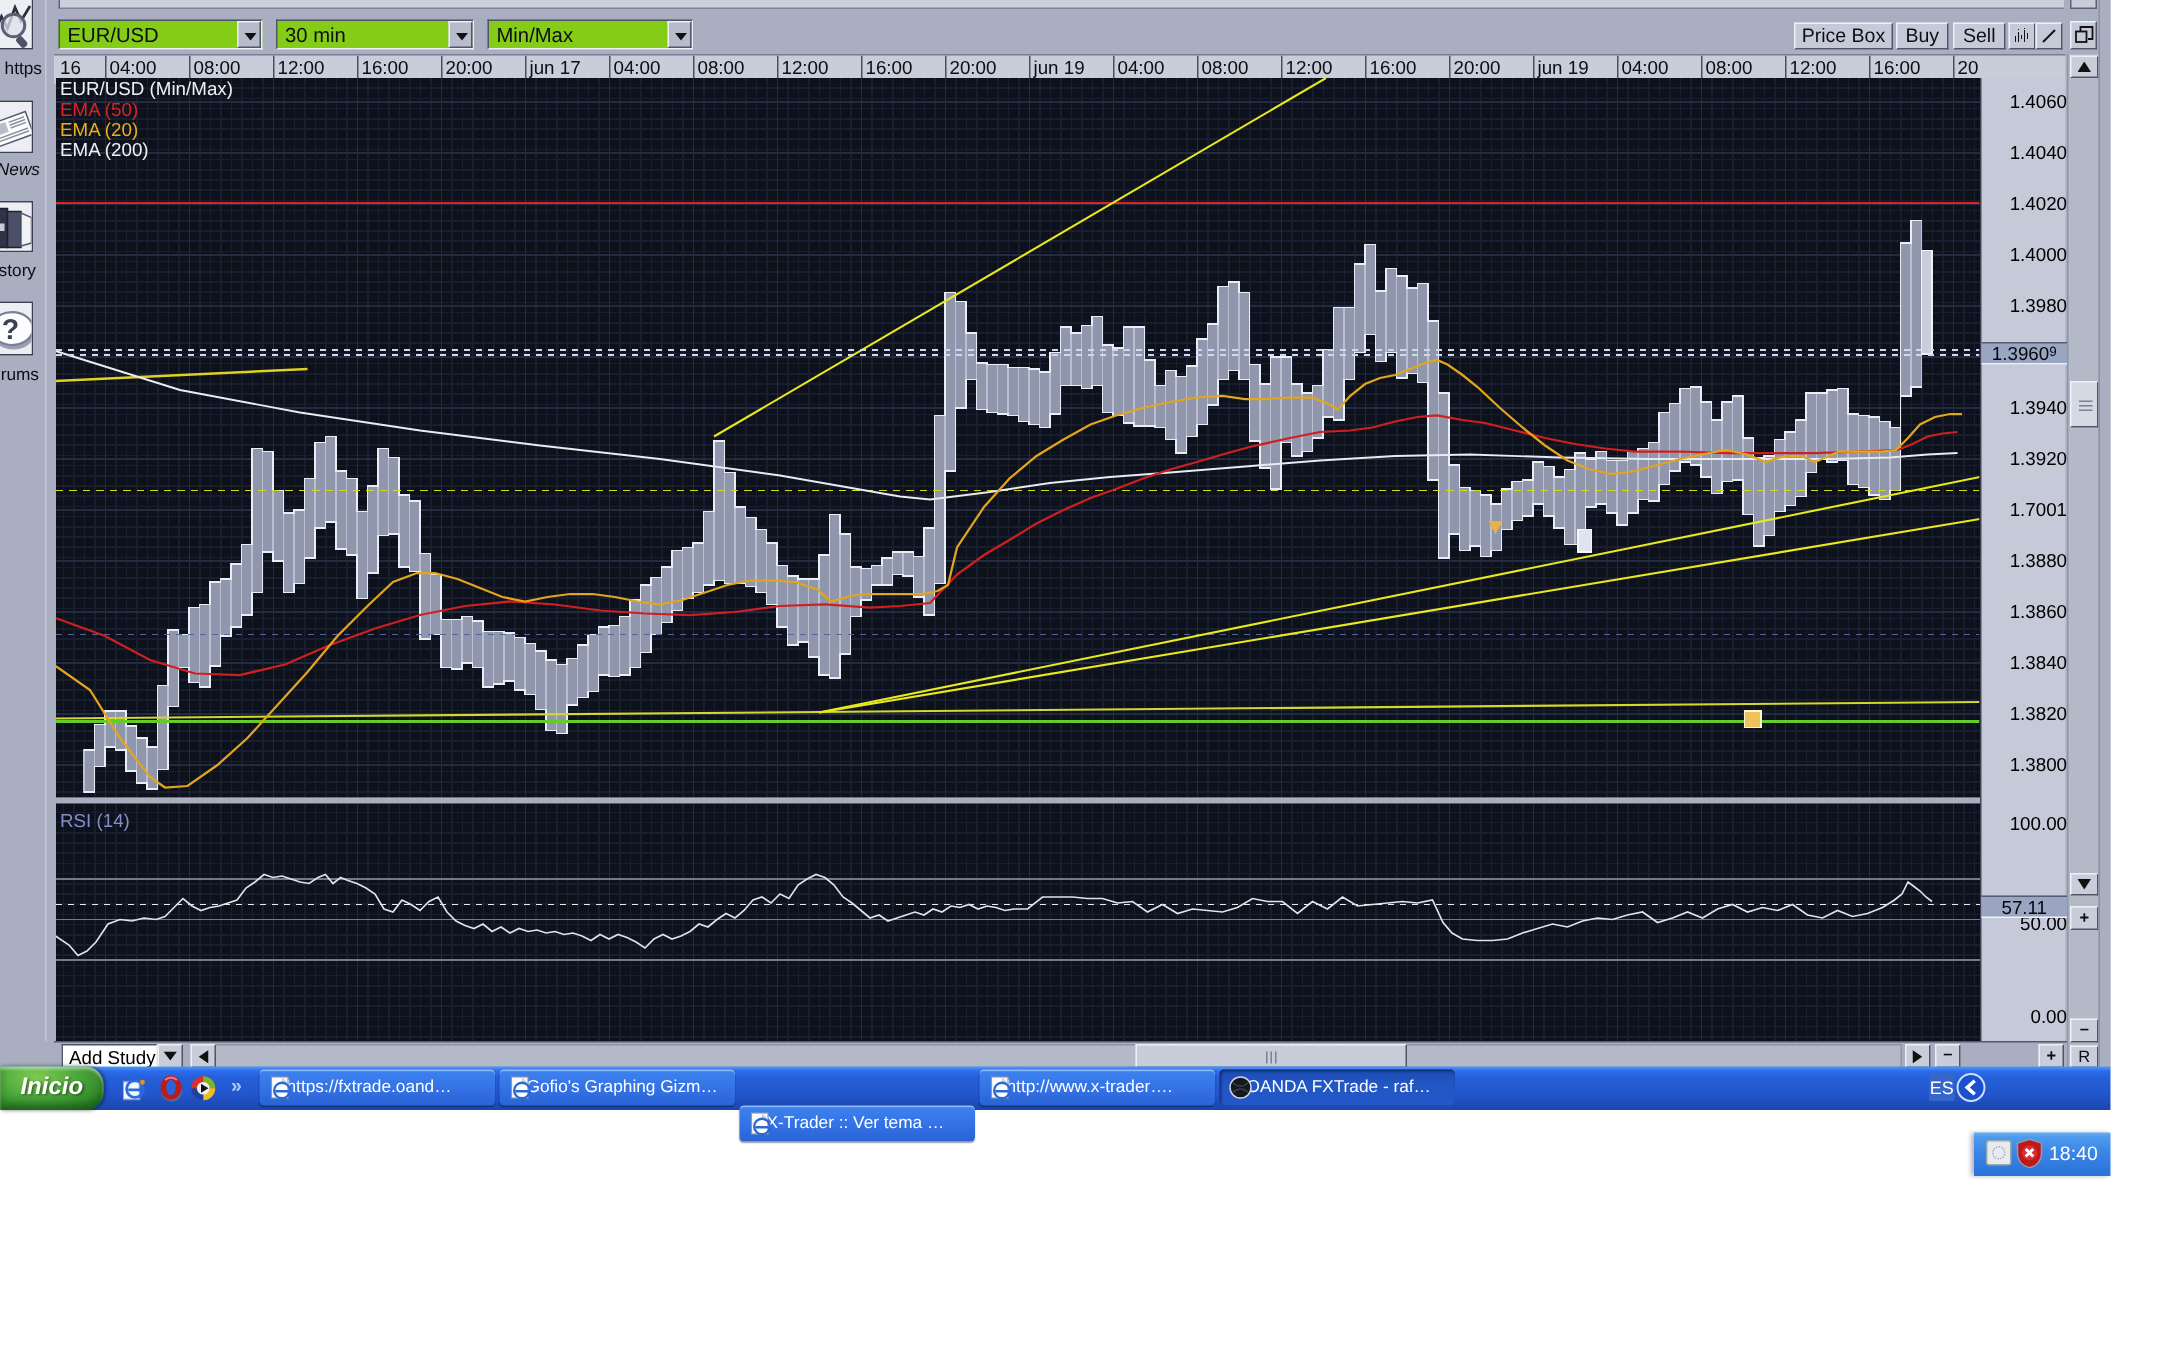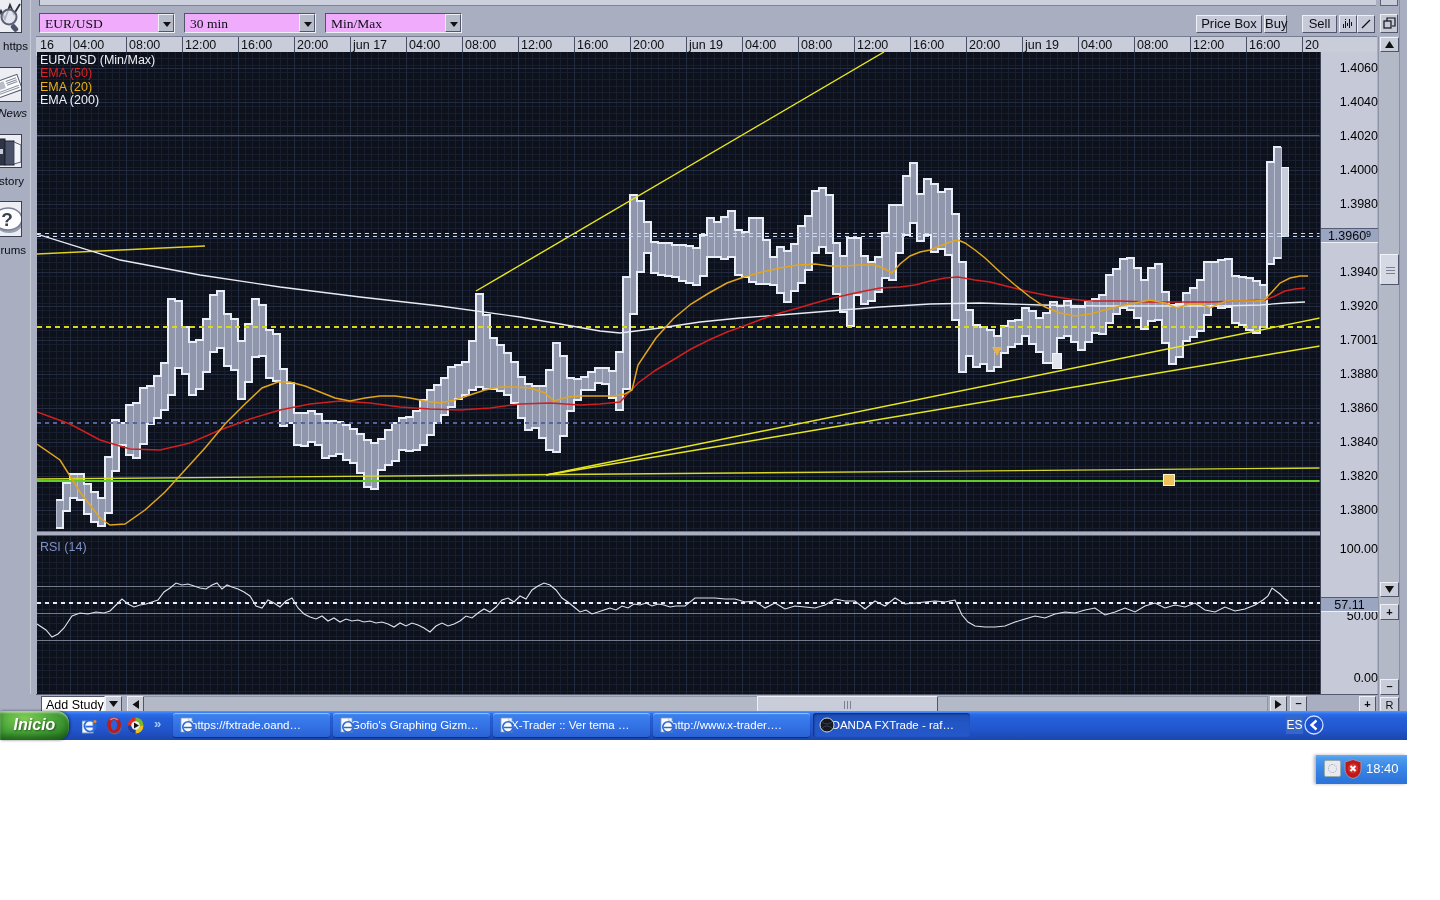--- a/index.html
+++ b/index.html
@@ -1,20 +1,20 @@
 <!DOCTYPE html>
 <html><head><meta charset="utf-8"><style>
 * { margin:0; padding:0; box-sizing:border-box; }
 html,body { width:1440px; height:900px; background:#fff; font-family:"Liberation Sans", sans-serif; overflow:hidden; }
 #app { position:absolute; left:0; top:0; width:1407px; height:712px; background:#a9aec0; overflow:hidden; }
 
 #topstrip { position:absolute; left:39px; top:0; width:1337px; height:6px; background:#ccd0dd; border-left:1px solid #5c6175; border-bottom:1px solid #7d8398; }
 #topbtnfrag { position:absolute; left:1380px; top:0; width:18px; height:6px; background:#c9cdd9; border:1px solid #5c6175; border-top:none; }
 
-.combo { position:absolute; top:13px; height:20px; background:#f0abfc; border:1px solid; border-color:#50556a #eef0f6 #eef0f6 #50556a; font-size:13.5px; color:#0c0e14;font-family:Liberation Serif, serif; }
+.combo { position:absolute; top:13px; height:20px; background:#84cc16; border:1px solid; border-color:#50556a #eef0f6 #eef0f6 #50556a; font-size:13.5px; color:#0c0e14; }
 .combo .txt { position:absolute; left:5px; top:2px; }
 .combo .arr { position:absolute; right:0; top:0; width:16px; height:18px; background:#b7bccb; border:1px solid; border-color:#eef0f6 #50556a #50556a #eef0f6; }
 .combo .arr:after { content:""; position:absolute; left:4px; top:7px; border:4px solid transparent; border-top:5px solid #111; }
 .tbtn { position:absolute; top:15px; height:18px; background:#c6cad8; border:1px solid; border-color:#eef0f6 #50556a #50556a #eef0f6; font-size:13px; color:#0c0e14; text-align:center; }
 
 .sideicon { position:absolute; left:-8px; width:30px; background:#eceef4; border:1px solid #3c4152; overflow:hidden; box-shadow:inset 0 0 0 1px #fff; }
 .sidelabel { position:absolute; left:0; font-size:11.5px; color:#0c0e14; text-align:right; white-space:nowrap; direction:rtl; overflow:hidden; }
 
 #theader { position:absolute; left:36px; top:36px; width:1341px; height:20px; background:#c9cdd9; border-top:1px solid #777d92; overflow:hidden; }
 .tick { position:absolute; top:0; width:1px; height:16px; background:#4a4f63; }
@@ -53,21 +53,21 @@
   <div class="combo" style="left:184px; width:132px;padding-left:32px;">
       <span class="txt">30 min</span>
       <span class="arr"></span>
     </div>
   <div class="combo" style="left:325px; width:137px;">
       <span class="txt">Min/Max</span>
       <span class="arr"></span>
     </div>
 
   <div class="tbtn" style="left:1196px; width:66px;">Price Box</div>
-  <div class="tbtn" style="left:1264px; width:23px;">Buy</div>
+  <div class="tbtn" style="left:1264px; width:35px;">Buy</div>
   <div class="tbtn" style="left:1302px; width:35px;">Sell</div>
   <div class="tbtn" style="left:1339px; width:18px;"><svg width="12" height="12" viewBox="0 0 12 12" shape-rendering="crispEdges" style="margin-top:2px">
         <rect x="1" y="6" width="1" height="4" fill="#111"></rect>
         <rect x="3" y="3" width="1" height="7" fill="#111"></rect>
         <rect x="5" y="5" width="1" height="3" fill="#111"></rect>
         <rect x="7" y="2" width="1" height="8" fill="#111"></rect>
         <rect x="9" y="4" width="1" height="4" fill="#111"></rect>
         <rect x="3" y="1" width="1" height="1" fill="#111"></rect>
         <rect x="7" y="0.5" width="1" height="1" fill="#111"></rect>
       </svg></div>
@@ -314,21 +314,21 @@
         <path d="M9 1 L13 5 L9 5 z" fill="#c8d4e0"></path>
         <circle cx="9" cy="10" r="5.2" fill="none" stroke="#2a68d8" stroke-width="1.6"></circle>
         <path d="M4.5 10.5 h9" stroke="#2a68d8" stroke-width="1.6"></path>
       </svg>https://fxtrade.oand…</div>
   <div class="taskbtn" style="left:333px; width:157px;"><svg class="ticon" width="16" height="16" viewBox="0 0 16 16">
         <rect x="2" y="1" width="11" height="14" fill="#fdfdfd" stroke="#8899aa" stroke-width="0.8"></rect>
         <path d="M9 1 L13 5 L9 5 z" fill="#c8d4e0"></path>
         <circle cx="9" cy="10" r="5.2" fill="none" stroke="#2a68d8" stroke-width="1.6"></circle>
         <path d="M4.5 10.5 h9" stroke="#2a68d8" stroke-width="1.6"></path>
       </svg>Gofio's Graphing Gizm…</div>
-  <div class="taskbtn" style="left:493px; width:157px;"><svg class="ticon" width="16" height="16" viewBox="0 0 16 16">
+  <div class="taskbtn" style="left:493px; width:157px;margin-top:24px;"><svg class="ticon" width="16" height="16" viewBox="0 0 16 16">
         <rect x="2" y="1" width="11" height="14" fill="#fdfdfd" stroke="#8899aa" stroke-width="0.8"></rect>
         <path d="M9 1 L13 5 L9 5 z" fill="#c8d4e0"></path>
         <circle cx="9" cy="10" r="5.2" fill="none" stroke="#2a68d8" stroke-width="1.6"></circle>
         <path d="M4.5 10.5 h9" stroke="#2a68d8" stroke-width="1.6"></path>
       </svg>X-Trader :: Ver tema …</div>
   <div class="taskbtn" style="left:653px; width:157px;"><svg class="ticon" width="16" height="16" viewBox="0 0 16 16">
         <rect x="2" y="1" width="11" height="14" fill="#fdfdfd" stroke="#8899aa" stroke-width="0.8"></rect>
         <path d="M9 1 L13 5 L9 5 z" fill="#c8d4e0"></path>
         <circle cx="9" cy="10" r="5.2" fill="none" stroke="#2a68d8" stroke-width="1.6"></circle>
         <path d="M4.5 10.5 h9" stroke="#2a68d8" stroke-width="1.6"></path>

